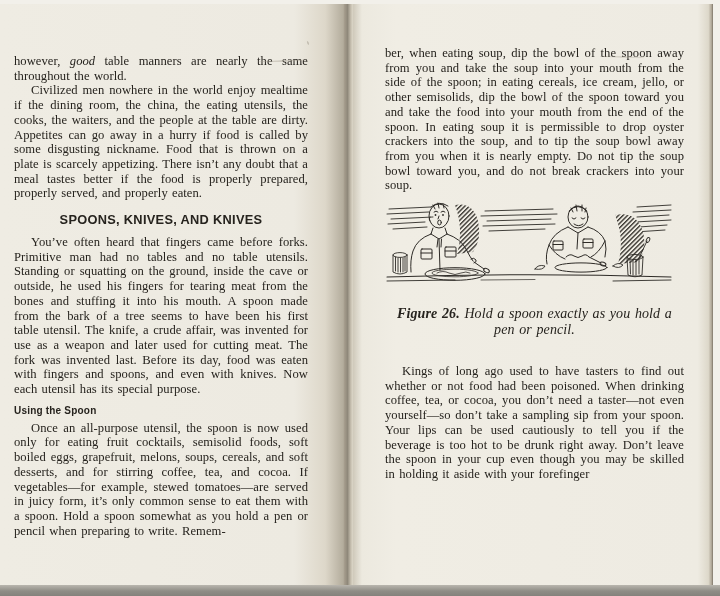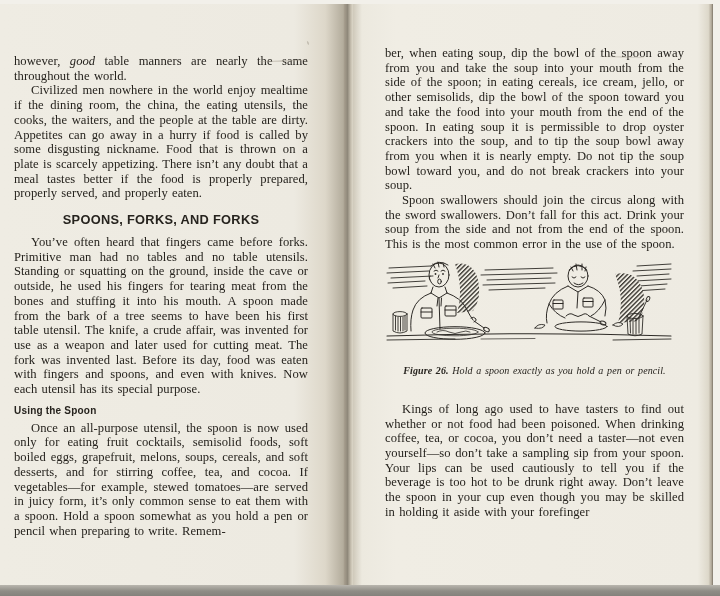--- a/index.html
+++ b/index.html
@@ -40,21 +40,21 @@
   h2.section-heading{
     margin:11px 0 8px 0;font-family:"Liberation Sans",sans-serif;
     font-weight:700;font-size:12.8px;letter-spacing:.3px;text-align:center;
   }
   h3.sub-heading{
     margin:8px 0 5px 0;font-family:"Liberation Sans",sans-serif;
     font-weight:700;font-size:10px;letter-spacing:.2px;
   }
   .figure-box{margin:6px 0 0 0;}
   .caption{
-    margin:3px 0 16px 0;font-size:10px;font-style:italic;text-align:center;
+    margin:3px 0 16px 0;font-size:14px;font-style:italic;text-align:center;
     letter-spacing:.1px;word-spacing:1px;
   }
   .cap-label{font-weight:700;}
   .para-after-figure{margin-top:26px;}
   .pagenum{
     position:absolute;top:544px;
     font-family:"Liberation Sans",sans-serif;font-weight:700;font-size:11.5px;color:#26231e;margin-top:44px;
   }
   .pagenum-left{left:14px;}
   .pagenum-right{right:48px;}
@@ -65,32 +65,31 @@
   .a4{left:306px;top:42px;width:4px;transform:rotate(70deg);opacity:.5;}
 </style>
 </head>
 <body>
 
 <div class="scan">
 
   <div class="page page-left">
     <p class="body"><span>however, </span><span class="em-word">good</span><span> table manners are nearly the same throughout the world.</span></p>
     <p class="body indented">Civilized men nowhere in the world enjoy mealtime if the dining room, the china, the eating utensils, the cooks, the waiters, and the people at the table are dirty. Appetites can go away in a hurry if food is called by some disgusting nickname. Food that is thrown on a plate is scarcely appetizing. There isn’t any doubt that a meal tastes better if the food is properly prepared, properly served, and properly eaten.</p>
-    <h2 class="section-heading">SPOONS, FORKS, AND FORKS</h2>
+    <h2 class="section-heading">SPOONS, KNIVES, AND KNIVES</h2>
     <p class="body indented">You’ve often heard that fingers came before forks. Primitive man had no tables and no table utensils. Standing or squatting on the ground, inside the cave or outside, he used his fingers for tearing meat from the bones and stuffing it into his mouth. A spoon made from the bark of a tree seems to have been his first table utensil. The knife, a crude affair, was invented for use as a weapon and later used for cutting meat. The fork was invented last. Before its day, food was eaten with fingers and spoons, and even with knives. Now each utensil has its special purpose.</p>
     <h3 class="sub-heading">Using the Spoon</h3>
     <p class="body indented">Once an all-purpose utensil, the spoon is now used only for eating fruit cocktails, semisolid foods, soft boiled eggs, grapefruit, melons, soups, cereals, and soft desserts, and for stirring coffee, tea, and cocoa. If vegetables—for example, stewed tomatoes—are served in juicy form, it’s only common sense to eat them with a spoon. Hold a spoon somewhat as you hold a pen or pencil when preparing to write. Remem-</p>
     <div class="pagenum pagenum-left">32</div>
   </div>
 
   <div class="gutter"></div>
 
   <div class="page page-right">
     <p class="body">ber, when eating soup, dip the bowl of the spoon away from you and take the soup into your mouth from the side of the spoon; in eating cereals, ice cream, jello, or other semisolids, dip the bowl of the spoon toward you and take the food into your mouth from the end of the spoon. In eating soup it is permissible to drop oyster crackers into the soup, and to tip the soup bowl away from you when it is nearly empty. Do not tip the soup bowl toward you, and do not break crackers into your soup.</p>
-    <p class="body indented">Spoon swallowers should join the circus along with the sword swallowers. Don’t fall for this act. Drink your soup from the side and not from the end of the spoon. This is the most common error in the use of the spoon.</p>
 
     <div class="figure-box">
       <svg width="288" height="100" viewBox="0 0 288 100">
         <defs>
           <pattern id="hatch" width="3.2" height="3.2" patternTransform="rotate(45)" patternUnits="userSpaceOnUse">
             <rect width="3.2" height="3.2" fill="#efece3"></rect>
             <line x1="0.6" y1="0" x2="0.6" y2="3.2" stroke="#38352f" stroke-width="1.5"></line>
           </pattern>
         </defs>
         <g stroke="#2e2b27" fill="none" stroke-width="1" stroke-linecap="round">

